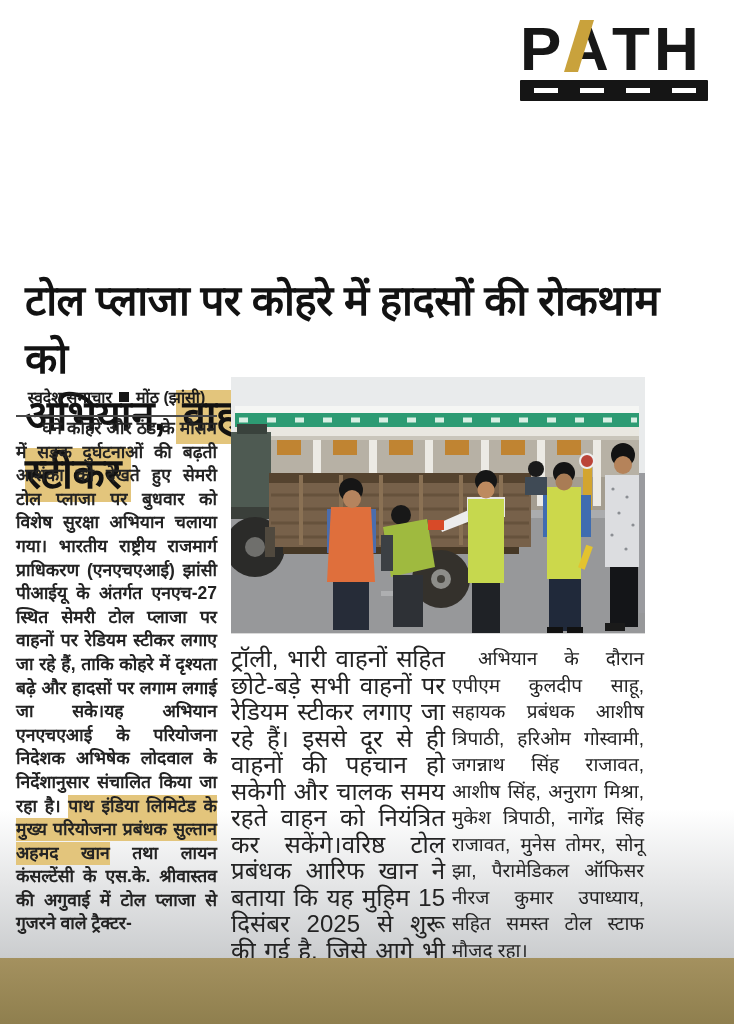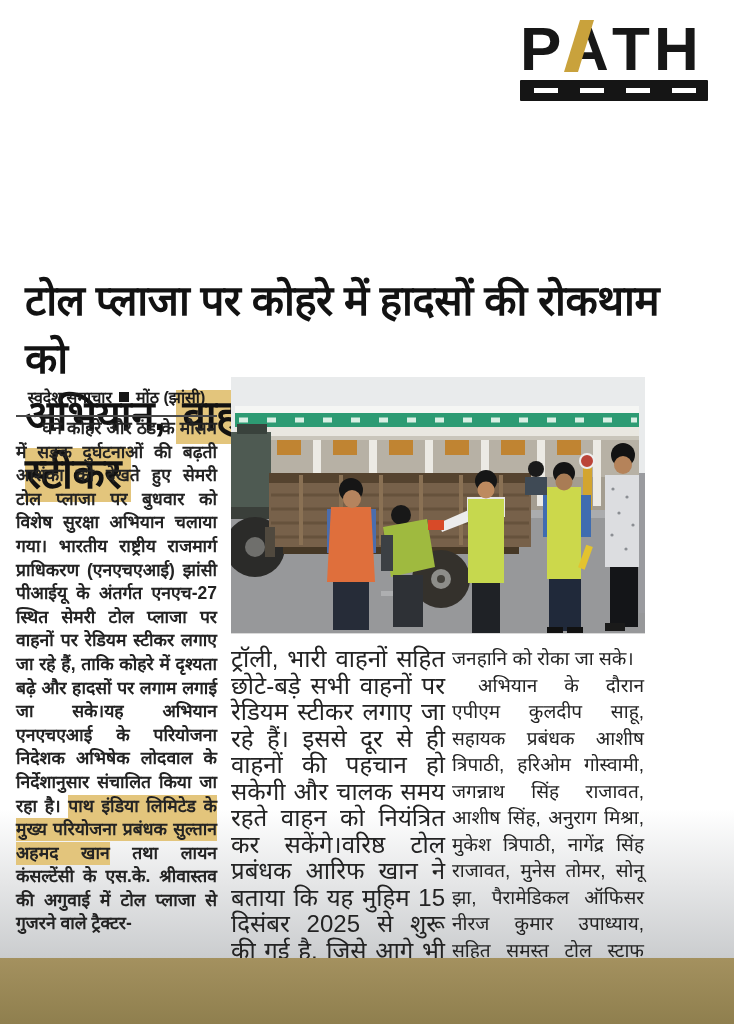--- a/index.html
+++ b/index.html
@@ -200,18 +200,17 @@
 
   <div class="col col1">
     <p><span>घने कोहरे और ठंड के मौसम में सड़क दुर्घटनाओं की बढ़ती आशंका को देखते हुए सेमरी टोल प्लाजा पर बुधवार को विशेष सुरक्षा अभियान चलाया गया। भारतीय राष्ट्रीय राजमार्ग प्राधिकरण (एनएचएआई) झांसी पीआईयू के अंतर्गत एनएच-27 स्थित सेमरी टोल प्लाजा पर वाहनों पर रेडियम स्टीकर लगाए जा रहे हैं, ताकि कोहरे में दृश्यता बढ़े और हादसों पर लगाम लगाई जा सके।यह अभियान एनएचएआई के परियोजना निदेशक अभिषेक लोदवाल के निर्देशानुसार संचालित किया जा रहा है। </span><span class="hl-body">पाथ इंडिया लिमिटेड के मुख्य परियोजना प्रबंधक सुल्तान अहमद खान</span><span> तथा लायन कंसल्टेंसी के एस.के. श्रीवास्तव की अगुवाई में टोल प्लाजा से गुजरने वाले ट्रैक्टर-</span></p>
   </div>
 
   <div class="col col2">
     <p>ट्रॉली, भारी वाहनों सहित छोटे-बड़े सभी वाहनों पर रेडियम स्टीकर लगाए जा रहे हैं। इससे दूर से ही वाहनों की पहचान हो सकेगी और चालक समय रहते वाहन को नियंत्रित कर सकेंगे।वरिष्ठ टोल प्रबंधक आरिफ खान ने बताया कि यह मुहिम 15 दिसंबर 2025 से शुरू की गई है, जिसे आगे भी निरंतर जारी रखा जाएगा, ताकि सड़क पर किसी भी प्रकार की</p>
   </div>
 
   <div class="col col3">
-    <p>जनहानि को रोका जा सके।</p>
     <p class="indent">अभियान के दौरान एपीएम कुलदीप साहू, सहायक प्रबंधक आशीष त्रिपाठी, हरिओम गोस्वामी, जगन्नाथ सिंह राजावत, आशीष सिंह, अनुराग मिश्रा, मुकेश त्रिपाठी, नागेंद्र सिंह राजावत, मुनेस तोमर, सोनू झा, पैरामेडिकल ऑफिसर नीरज कुमार उपाध्याय, सहित समस्त टोल स्टाफ मौजद रहा।</p>
   </div>
 
   <div class="gold-band"></div>
 </div>
 
 </body></html>

